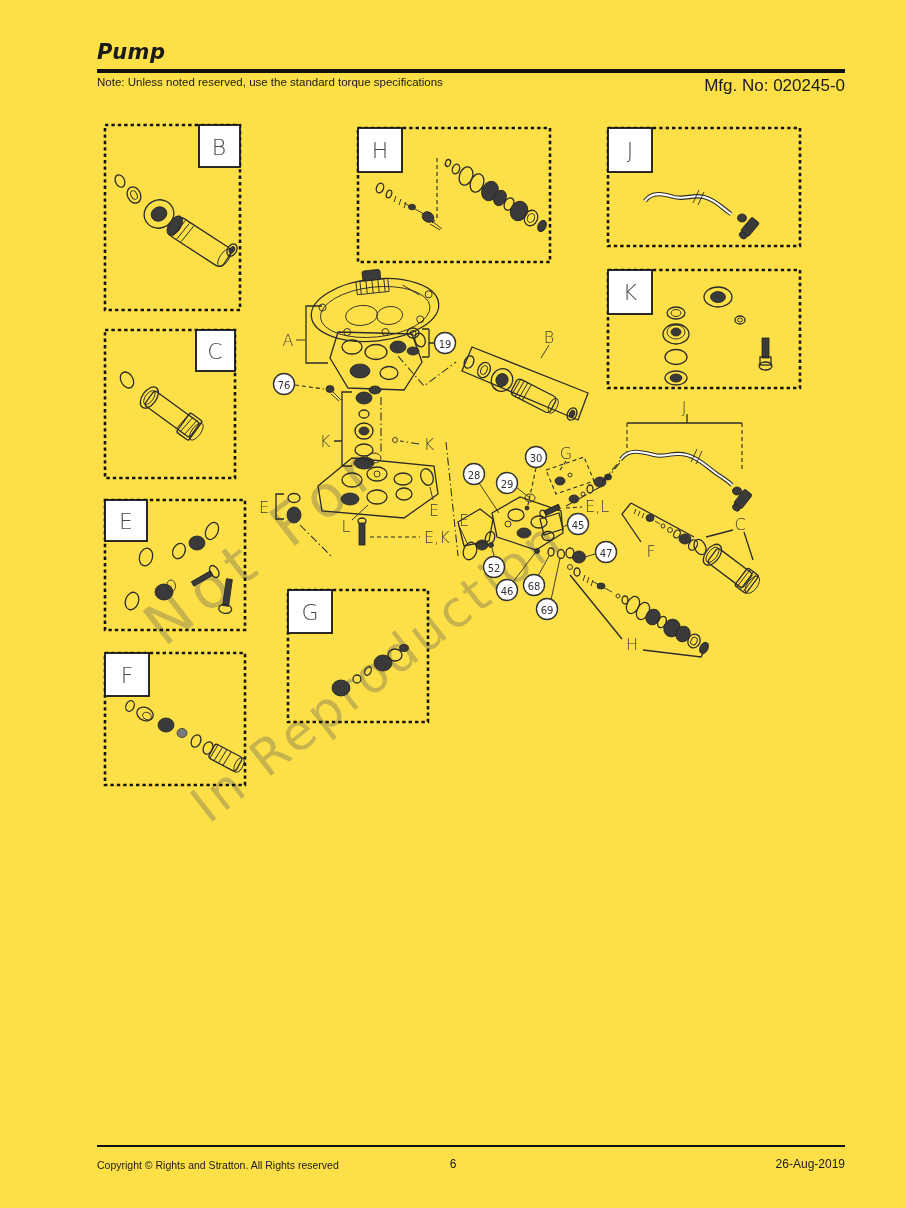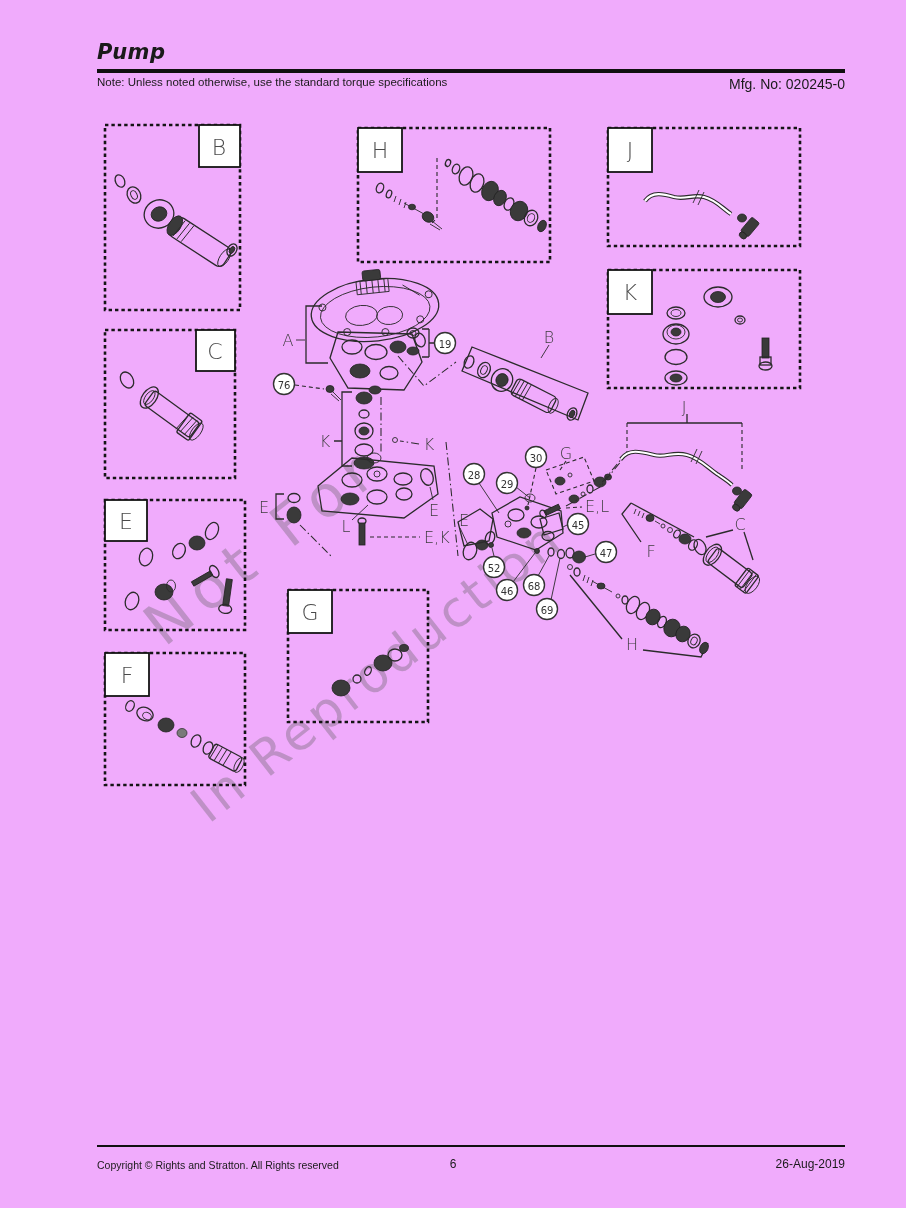--- a/index.html
+++ b/index.html
@@ -1,23 +1,23 @@
 <!DOCTYPE html>
 <html><head>
 <meta charset="utf-8">
 <style>
   html,body{margin:0;padding:0;background:#e8e8e8;}
-  .page{position:relative;width:906px;height:1208px;background:#f0abfc;overflow:hidden;
+  .page{position:relative;width:906px;height:1208px;background:#fde047;overflow:hidden;
         font-family:"Liberation Sans",sans-serif;color:#1a1a1a;}
   .abs{position:absolute;}
   .title{left:97px;top:40px;font-family:"DejaVu Sans",sans-serif;font-size:21px;
          font-style:italic;font-weight:bold;letter-spacing:.5px;}
   .rule1{left:97px;top:69px;width:748px;height:4px;background:#101010;}
   .note{left:97px;top:76px;font-size:11.5px;}
-  .mfg{right:61px;top:76px;font-size:14px;text-align:right;}
+  .mfg{right:61px;top:76px;font-size:17px;text-align:right;}
   .rule2{left:97px;top:1145px;width:748px;height:2px;background:#101010;}
   .copyright{left:97px;top:1159px;font-size:10.5px;}
   .pagenum{left:0;top:1157px;width:906px;text-align:center;font-size:12px;}
   .date{right:61px;top:1157px;font-size:12px;}
   .wm{position:absolute;color:rgba(95,95,95,.34);font-family:"DejaVu Sans",sans-serif;
       white-space:nowrap;transform:rotate(-38deg);transform-origin:0 50%;pointer-events:none;}
   #wm1{left:152px;top:598px;font-size:58px;letter-spacing:10px;}
   #wm2{left:198px;top:782px;font-size:50px;letter-spacing:4px;}
   svg{position:absolute;left:0;top:0;}
   svg text{dominant-baseline:central;text-anchor:middle;}
@@ -35,21 +35,21 @@
   .bal circle{fill:#fff;stroke:#333;stroke-width:1.4;}
   .bal text{font:400 10px "DejaVu Sans",sans-serif;fill:#333;}
 </style>
 </head>
 <body>
 
 <div class="page">
 
   <div class="abs title">Pump</div>
   <div class="abs rule1"></div>
-  <div class="abs note">Note: Unless noted otherwise, use the standard torque specifications</div>
+  <div class="abs note">Note: Unless noted reserved, use the standard torque specifications</div>
   <div class="abs mfg">Mfg. No: 020245-0</div>
 
   <div class="wm" id="wm1">Not For</div>
   <div class="wm" id="wm2">In Reproduction</div>
 
   <svg width="906" height="1208" viewBox="0 0 906 1208">
 
     <g>
       <rect class="boxb" x="105" y="125" width="135" height="185"></rect>
       <rect class="tab" x="199" y="125" width="41" height="42"></rect>

